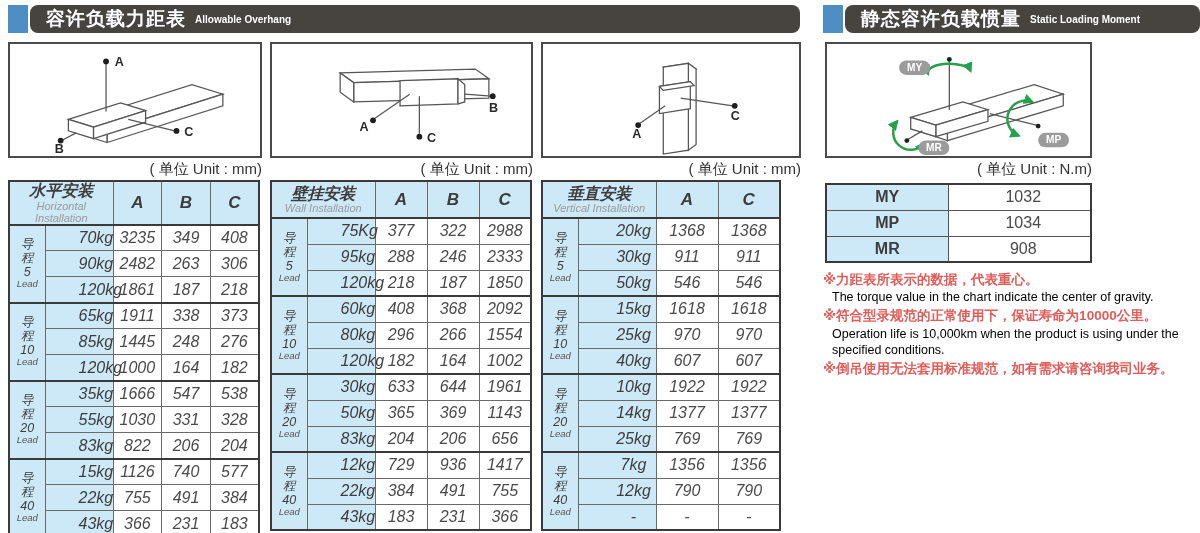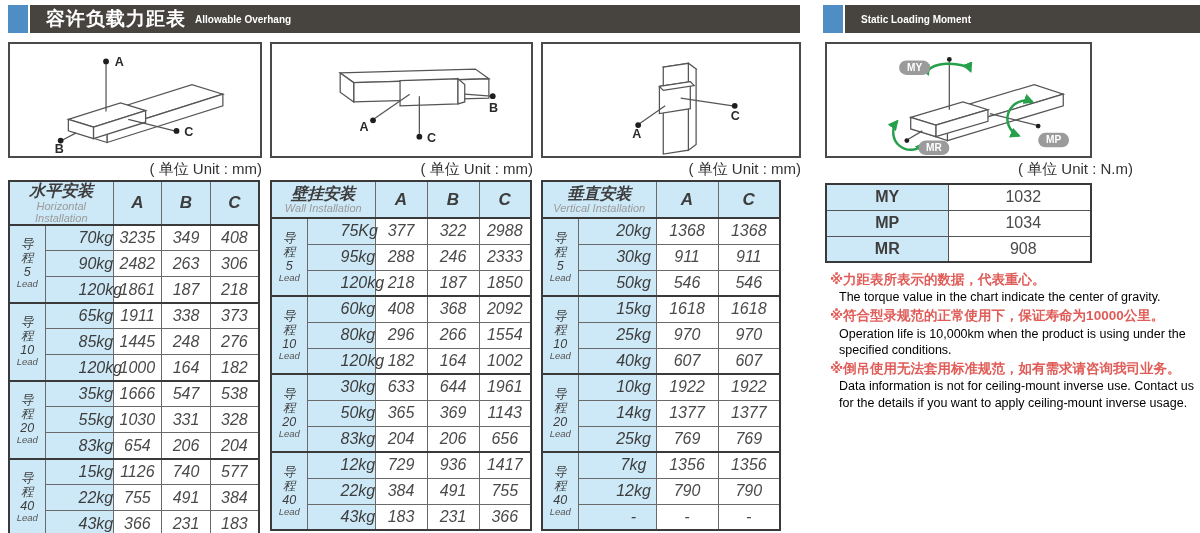--- a/index.html
+++ b/index.html
@@ -4,21 +4,21 @@
 <style>
   * { margin:0; padding:0; box-sizing:border-box; }
   html,body { background:#fff; }
   body {
     width:1200px; height:533px; position:relative; overflow:hidden;
     font-family:"Liberation Sans","DejaVu Sans",sans-serif; color:#3d3d3d;
   }
   .accent { position:absolute; top:5px; width:20px; height:28px; background:#4e8ec4; }
   .title-bar {
     position:absolute; top:5px; height:28px; background:#474440; color:#fff;
-    display:flex; align-items:center; padding-left:16px; gap:9px; white-space:nowrap;
+    display:flex; align-items:center; padding-left:16px; gap:9px; white-space:nowrap;border-radius:8px;
   }
   .title-zh { font-size:19px; font-weight:bold; letter-spacing:1px; }
   .title-en { font-size:10px; font-weight:bold; }
   .dbox { position:absolute; top:42px; height:116px; border:2px solid #4a4a4a; background:#fff; }
   .dbox svg { display:block; width:100%; height:100%; }
   .unit { position:absolute; top:160px; font-size:15px; color:#333; text-align:right; font-weight:500; }
   .tbl-wrap { position:absolute; top:180px; }
   table.ovt { border-collapse:collapse; table-layout:fixed; border:2px solid #3a3a3a; background:#0ea5e9;font-style:italic; }
   .t1 table { width:252px; } .t2 table { width:262px; } .t3 table { width:240px; }
   .ovt th, .ovt td { border:1px solid #6a6a6a; text-align:center; vertical-align:middle; padding:0; }
@@ -30,41 +30,42 @@
   .col-cell { font-size:17px; font-weight:600; color:#3d3d3d; }
   td.lead-cell { background:#cde8f6; font-size:12.5px; line-height:1.12; color:#3d3d3d; }
   td.lead-cell .lead-en { font-size:9.5px; color:#555; }
   td.load-cell { background:#cde8f6; font-size:16px; color:#3d3d3d;padding-left:33px; }
   td.val-cell { background:#fff; font-size:16px; color:#4a4a4a; }
   table.mt { position:absolute; top:183px; left:825px; width:267px; border-collapse:collapse; table-layout:fixed; border:2px solid #3a3a3a; }
   .mt td { border:1px solid #555; height:26px; text-align:center; font-size:16px; }
   .mt td.mlabel { background:#cde8f6; font-weight:bold; width:122px; color:#3d3d3d; }
   .mt td.mval { color:#4a4a4a;padding-left:8px; }
   .notes { position:absolute; top:271px; left:823px; width:372px; }
-  .note { margin-bottom:2px;margin-left:7px; }
+  .note { margin-bottom:2px; }
   .note-zh { color:#e05c58; font-size:13.5px; font-weight:bold; line-height:1.35; }
   .note-en { color:#000000; font-size:12.5px; line-height:1.3; padding-left:9px; }
   .dline { stroke:#555; stroke-width:1.3; fill:none; }
   .dface { fill:#fff; stroke:#555; stroke-width:1.3; }
   .ddot { fill:#1e1e1e; }
   .dlabel { font-size:13px; font-weight:bold; fill:#2a2a2a; }
   .garc { stroke:#27a04c; stroke-width:2.6; fill:none; }
   .badge { fill:#9b9b9b; }
   .badge-txt { font-size:10.5px; font-weight:bold; fill:#fff; text-anchor:middle; }
 </style>
 </head>
 <body>
 
 <div class="accent" style="left:8px;"></div>
 <div class="title-bar" style="left:30px; width:770px;">
   <span class="title-zh">容许负载力距表</span>
   <span class="title-en">Allowable Overhang</span>
 </div>
 <div class="accent" style="left:823px;"></div>
 <div class="title-bar" style="left:845px; width:355px;">
+  <span class="title-zh">静态容许负载惯量</span>
   <span class="title-en">Static Loading Moment</span>
 </div>
 
 <div class="dbox" style="left:8px; width:254px;">
   <svg viewBox="0 0 254 116">
     <polygon class="dface" points="66,80 186,42 218,52 98,90"></polygon>
     <polygon class="dface" points="98,90 218,52 218,64 98,102"></polygon>
     <polygon class="dface" points="66,80 98,90 98,102 66,92"></polygon>
     <polygon class="dface" points="58,78 112,61 138,69 84,86"></polygon>
     <polygon class="dface" points="84,86 138,69 138,81 84,98"></polygon>
@@ -143,21 +144,21 @@
     <circle class="ddot" cx="80" cy="100" r="2.5"></circle>
     <path class="garc" d="M70,80 A14,14 0 1 0 98,103" marker-start="url(#arw)" marker-end="url(#arw)"></path>
     <rect class="badge" x="92" y="100" width="32" height="15" rx="7.5"></rect>
     <text class="badge-txt" x="108" y="111">MR</text>
   </svg>
 </div>
 
 <div class="unit" style="left:8px; width:254px;">( 单位 Unit : mm)</div>
 <div class="unit" style="left:270px; width:263px;">( 单位 Unit : mm)</div>
 <div class="unit" style="left:541px; width:260px;">( 单位 Unit : mm)</div>
-<div class="unit" style="left:866px; width:267px;">( 单位 Unit : N.m)</div>
+<div class="unit" style="left:825px; width:267px;">( 单位 Unit : N.m)</div>
 
 <div class="tbl-wrap t1" style="left:8px;">
   <table class="ovt">
       <colgroup>
         <col style="width: 36px;">
         <col style="width: 68px;">
         <col>
         <col>
         <col>
       </colgroup>
@@ -234,21 +235,21 @@
           <td class="val-cell">538</td>
         </tr>
         <tr>
           <td class="load-cell">55kg</td>
           <td class="val-cell">1030</td>
           <td class="val-cell">331</td>
           <td class="val-cell">328</td>
         </tr>
         <tr>
           <td class="load-cell">83kg</td>
-          <td class="val-cell">654</td>
+          <td class="val-cell">822</td>
           <td class="val-cell">206</td>
           <td class="val-cell">204</td>
         </tr>
         <tr class="gstart">
           <td class="lead-cell" rowspan="3">
             <div>导</div>
             <div>程</div>
             <div>40</div>
             <div class="lead-en">Lead</div>
           </td>
@@ -520,15 +521,14 @@
     <div class="note">
       <div class="note-zh">※力距表所表示的数据，代表重心。</div>
       <div class="note-en">The torque value in the chart indicate the center of gravity.</div>
     </div>
     <div class="note">
       <div class="note-zh">※符合型录规范的正常使用下，保证寿命为10000公里。</div>
       <div class="note-en">Operation life is 10,000km when the product is using under the specified conditions.</div>
     </div>
     <div class="note">
       <div class="note-zh">※倒吊使用无法套用标准规范，如有需求请咨询我司业务。</div>
-      <div class="note-en">Data information is not for ceiling-mount inverse use. Contact us for the details if you want to apply ceiling-mount inverse usage.</div>
     </div>
   </div>
 
 </body></html>

